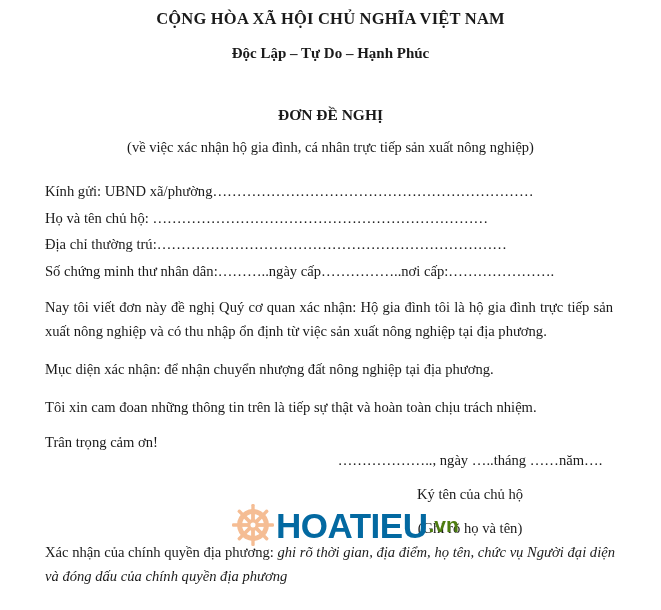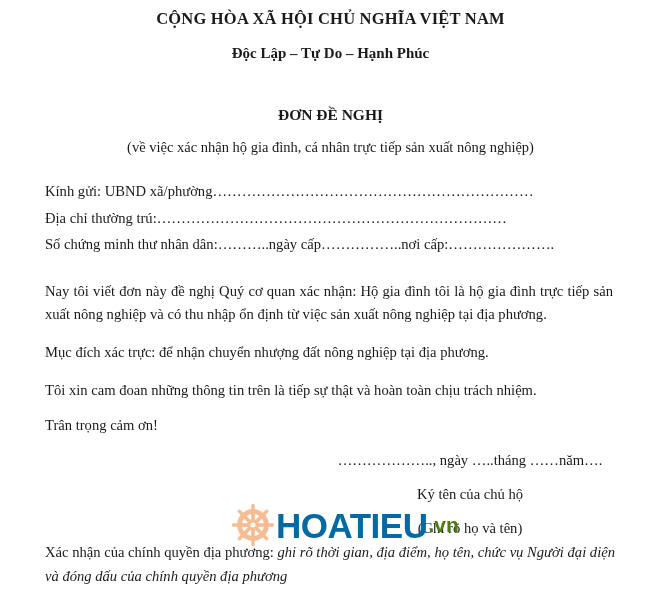--- a/index.html
+++ b/index.html
@@ -66,21 +66,21 @@
   }
 
   .para {
     font-size: 14.6px;
     line-height: 23.5px;
     text-align: justify;
     text-justify: inter-word;
     margin-top: 11px;
   }
   .para-tight {
-    margin-top: 22px;
+    margin-top: 12px;
   }
   .inline-italic {
     font-style: italic;
   }
 
   .thanks {
     font-size: 14.6px;
     margin-top: 14px;
   }
 
@@ -163,32 +163,35 @@
   <div class="doc-title">ĐƠN ĐỀ NGHỊ</div>
 
   <div class="doc-subtitle">(về việc xác nhận hộ gia đình, cá nhân trực tiếp sản xuất nông nghiệp)</div>
 
   <div class="body-wrap">
 
     <div class="field-line">
       <span>Kính gửi: UBND xã/phường</span><span>…………………………………………………………</span>
     </div>
 
+    <div class="field-line">
+      <span>Họ và tên chủ hộ: </span><span>……………………………………………………………</span>
+    </div>
 
     <div class="field-line">
       <span>Địa chỉ thường trú:</span><span>………………………………………………………………</span>
     </div>
 
     <div class="field-line">
       <span>Số chứng minh thư nhân dân:</span><span>………..ngày cấp……………..nơi cấp:………………….</span>
     </div>
 
     <p class="para para-tight">Nay tôi viết đơn này đề nghị Quý cơ quan xác nhận: Hộ gia đình tôi là hộ gia đình trực tiếp sản xuất nông nghiệp và có thu nhập ổn định từ việc sản xuất nông nghiệp tại địa phương.</p>
 
-    <p class="para">Mục đích xác trực: để nhận chuyển nhượng đất nông nghiệp tại địa phương.</p>
+    <p class="para">Mục diện xác nhận: để nhận chuyển nhượng đất nông nghiệp tại địa phương.</p>
 
     <p class="para">Tôi xin cam đoan những thông tin trên là tiếp sự thật và hoàn toàn chịu trách nhiệm.</p>
 
     <div class="thanks">Trân trọng cảm ơn!</div>
   </div>
 
   <div class="sign-block">
     <div class="sign-date">……………….., ngày …..tháng ……năm….</div>
     <div class="sign-role">Ký tên của chủ hộ</div>
     <div class="sign-note">(Ghi rõ họ và tên)</div>

